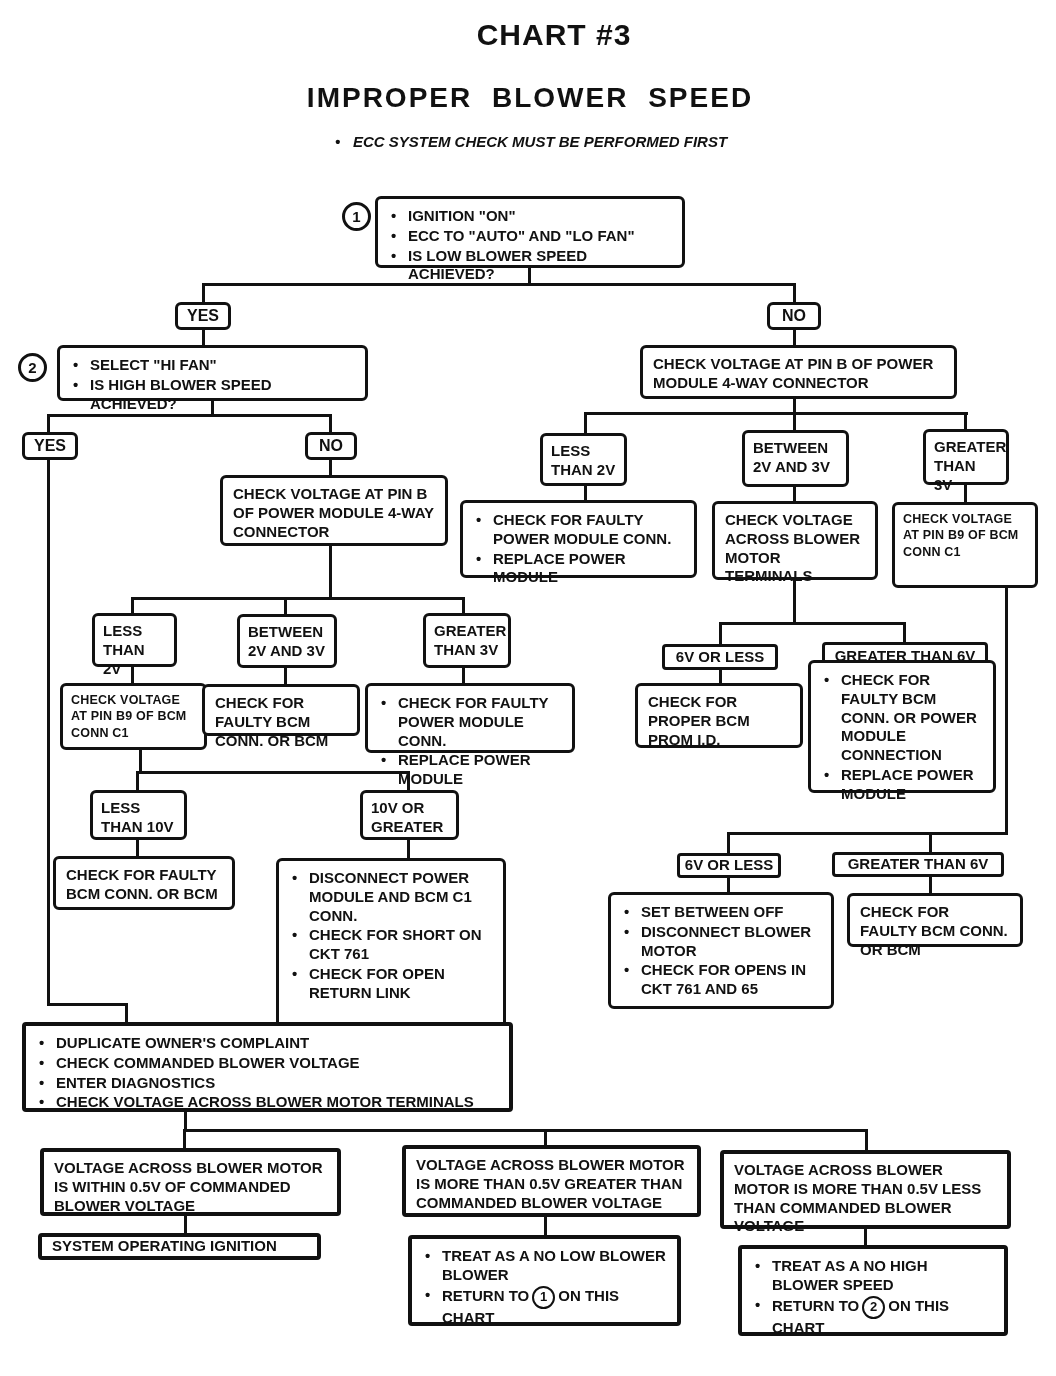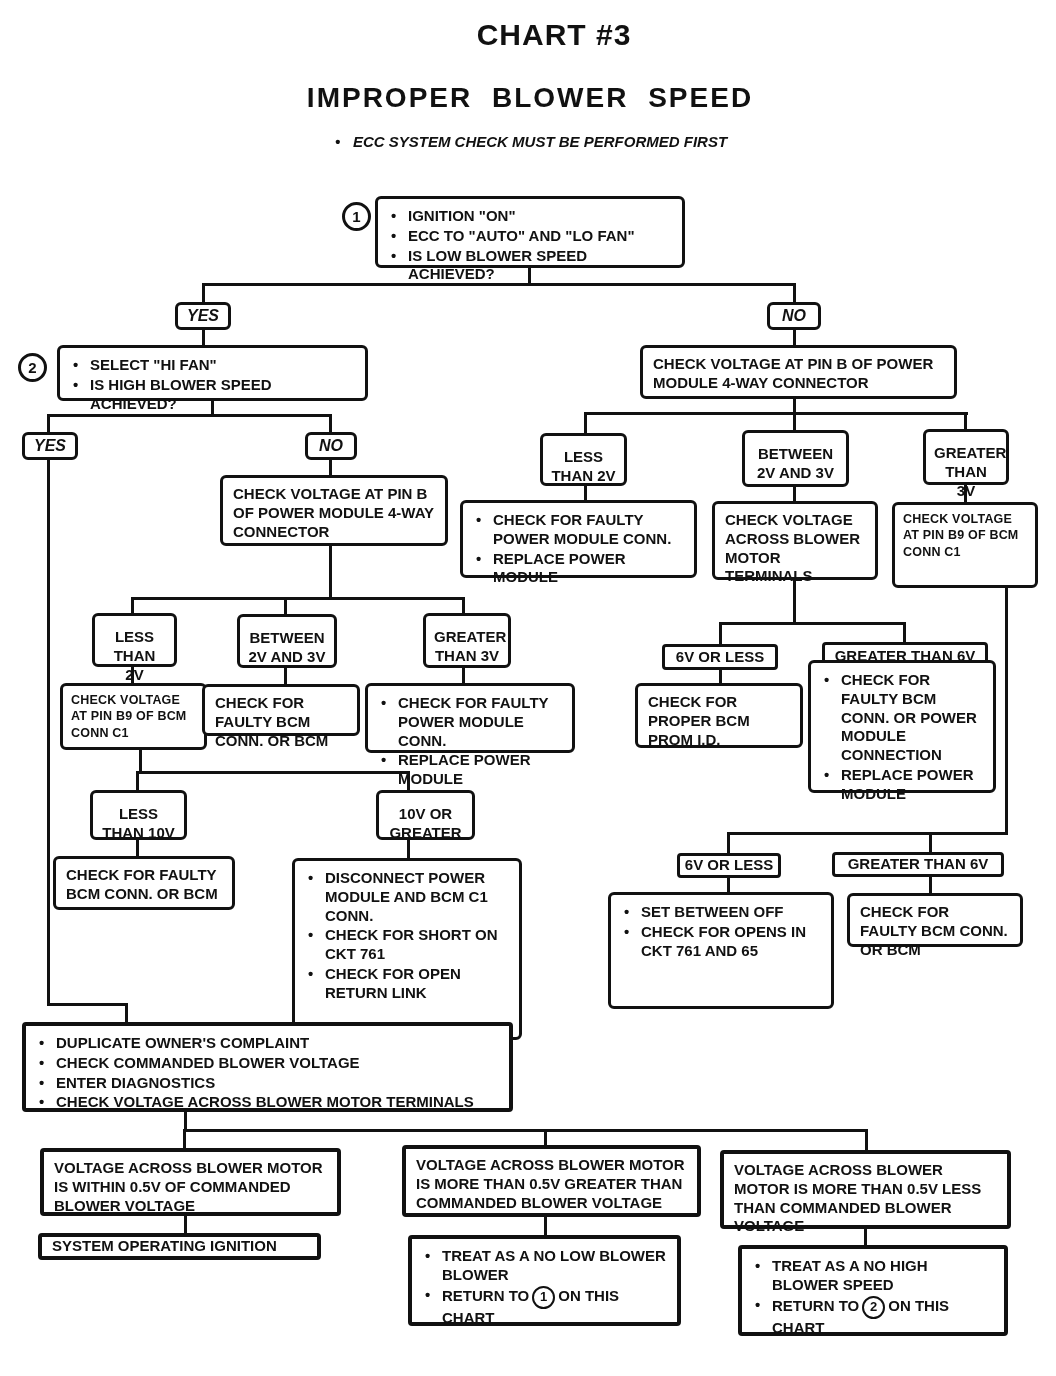--- a/index.html
+++ b/index.html
@@ -14,22 +14,22 @@
   .note span { position:relative; padding-left:20px;font-style:italic; }
   .note span::before { content:"•"; position:absolute; left:2px; }
 
   .box {
     position:absolute; box-sizing:border-box; background:#fff;
     border:3px solid #111; border-radius:6px;
     padding:7px 10px; font-size:15px; line-height:1.25;
   }
   .thick { border-width:4px; border-radius:4px; }
   .small { font-size:12.5px; line-height:1.3; letter-spacing:0.2px; padding:6px 8px; }
-  .vlabel { padding:12px 8px;text-align:center; }
-  .tag { display:flex; align-items:center; justify-content:center; font-size:16px; padding:0;font-style:italic; }
+  .vlabel { padding:6px 8px; }
+  .tag { display:flex; align-items:center; justify-content:center; font-size:16px; padding:0; }
   .strip { display:flex; align-items:center; justify-content:center; font-size:15px; padding:0 4px; border-radius:4px; }
   .cent { display:flex; align-items:center; padding:2px 10px; }
 
   .bl { position:relative; padding-left:20px; margin:1px 0; }
   .bl::before { content:"•"; position:absolute; left:3px; }
 
   .line { position:absolute; background:#111; }
 
   .circle {
     position:absolute; box-sizing:border-box; width:29px; height:29px;
@@ -133,23 +133,23 @@
   <div class="box vlabel" style="left:92px;top:613px;width:85px;height:54px">LESS THAN 2V</div>
   <div class="box vlabel" style="left:237px;top:614px;width:100px;height:54px">BETWEEN 2V AND 3V</div>
   <div class="box vlabel" style="left:423px;top:613px;width:88px;height:55px">GREATER THAN 3V</div>
   <div class="box small" style="left:60px;top:683px;width:147px;height:67px">CHECK VOLTAGE AT PIN B9 OF BCM CONN C1</div>
   <div class="box" style="left:202px;top:684px;width:158px;height:52px">CHECK FOR FAULTY BCM CONN. OR BCM</div>
   <div class="box" style="left:365px;top:683px;width:210px;height:70px">
     <div class="bl">CHECK FOR FAULTY POWER MODULE CONN.</div>
     <div class="bl">REPLACE POWER MODULE</div>
   </div>
   <div class="box vlabel" style="left:90px;top:790px;width:97px;height:50px">LESS THAN 10V</div>
-  <div class="box vlabel" style="left:376px;top:790px;width:99px;height:50px">10V OR GREATER</div>
+  <div class="box vlabel" style="left:360px;top:790px;width:99px;height:50px">10V OR GREATER</div>
   <div class="box" style="left:53px;top:856px;width:182px;height:54px">CHECK FOR FAULTY BCM CONN. OR BCM</div>
-  <div class="box" style="left:292px;top:858px;width:230px;height:182px">
+  <div class="box" style="left:276px;top:858px;width:230px;height:182px">
     <div class="bl">DISCONNECT POWER MODULE AND BCM C1 CONN.</div>
     <div class="bl">CHECK FOR SHORT ON CKT 761</div>
     <div class="bl">CHECK FOR OPEN RETURN LINK</div>
   </div>
 
   <div class="box" style="left:640px;top:345px;width:317px;height:54px">CHECK VOLTAGE AT PIN B OF POWER MODULE 4-WAY CONNECTOR</div>
   <div class="box vlabel" style="left:540px;top:433px;width:87px;height:53px">LESS THAN 2V</div>
   <div class="box vlabel" style="left:742px;top:430px;width:107px;height:57px">BETWEEN 2V AND 3V</div>
   <div class="box vlabel" style="left:923px;top:429px;width:86px;height:56px">GREATER THAN 3V</div>
   <div class="box" style="left:460px;top:500px;width:237px;height:78px">
@@ -162,20 +162,21 @@
   <div class="box strip" style="left:822px;top:642px;width:166px;height:28px">GREATER THAN 6V</div>
   <div class="box" style="left:635px;top:683px;width:168px;height:65px">CHECK FOR PROPER BCM PROM I.D.</div>
   <div class="box" style="left:808px;top:660px;width:188px;height:133px">
     <div class="bl">CHECK FOR FAULTY BCM CONN. OR POWER MODULE CONNECTION</div>
     <div class="bl">REPLACE POWER MODULE</div>
   </div>
   <div class="box strip" style="left:677px;top:853px;width:104px;height:25px">6V OR LESS</div>
   <div class="box strip" style="left:832px;top:852px;width:172px;height:25px">GREATER THAN 6V</div>
   <div class="box" style="left:608px;top:892px;width:226px;height:117px">
     <div class="bl">SET BETWEEN OFF</div>
+    <div class="bl">DISCONNECT BLOWER MOTOR</div>
     <div class="bl">CHECK FOR OPENS IN CKT 761 AND 65</div>
   </div>
   <div class="box" style="left:847px;top:893px;width:176px;height:54px">CHECK FOR FAULTY BCM CONN. OR BCM</div>
 
   <div class="box thick" style="left:22px;top:1022px;width:491px;height:90px">
     <div class="bl">DUPLICATE OWNER'S COMPLAINT</div>
     <div class="bl">CHECK COMMANDED BLOWER VOLTAGE</div>
     <div class="bl">ENTER DIAGNOSTICS</div>
     <div class="bl">CHECK VOLTAGE ACROSS BLOWER MOTOR TERMINALS</div>
   </div>

